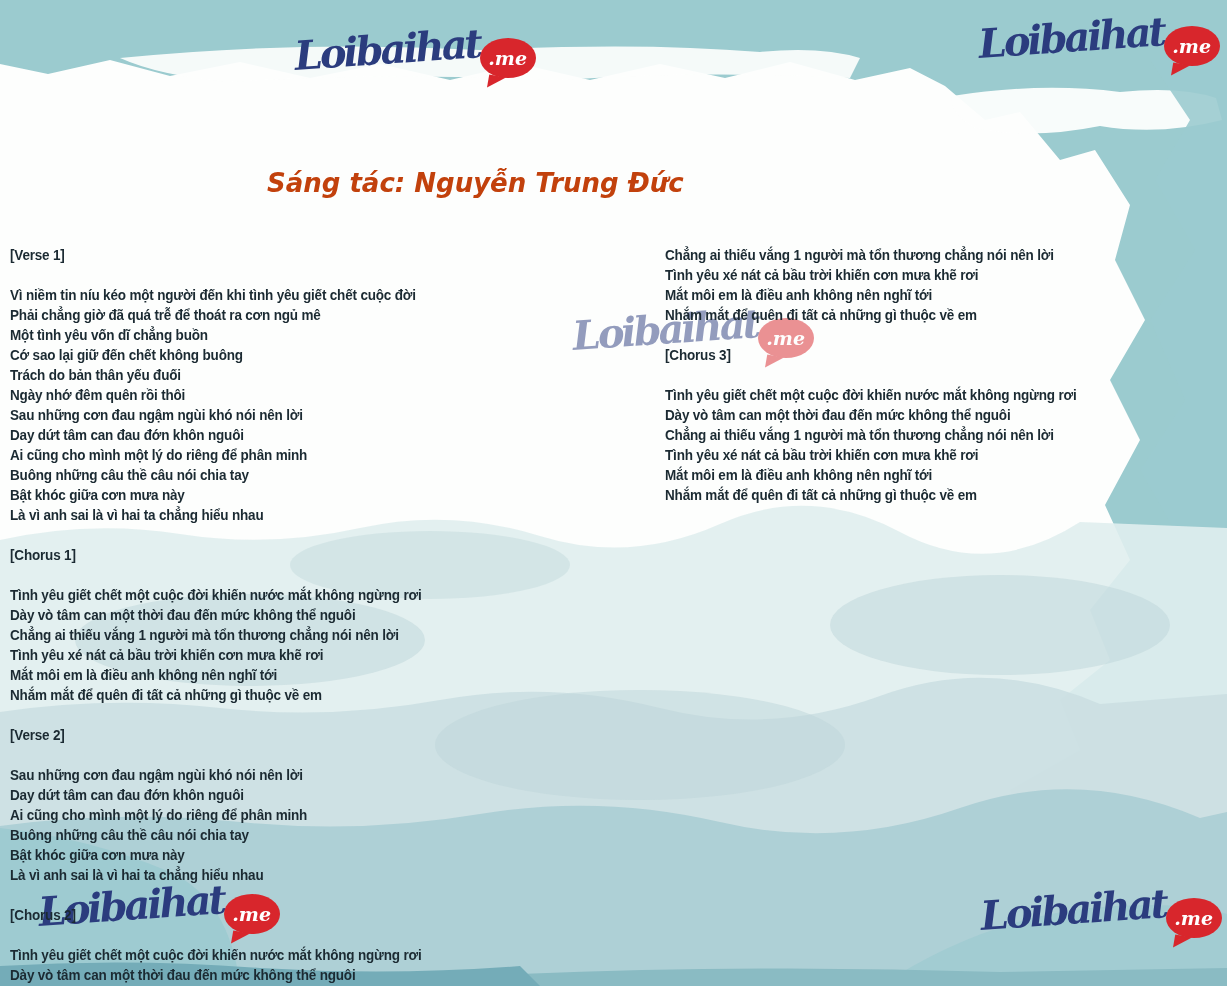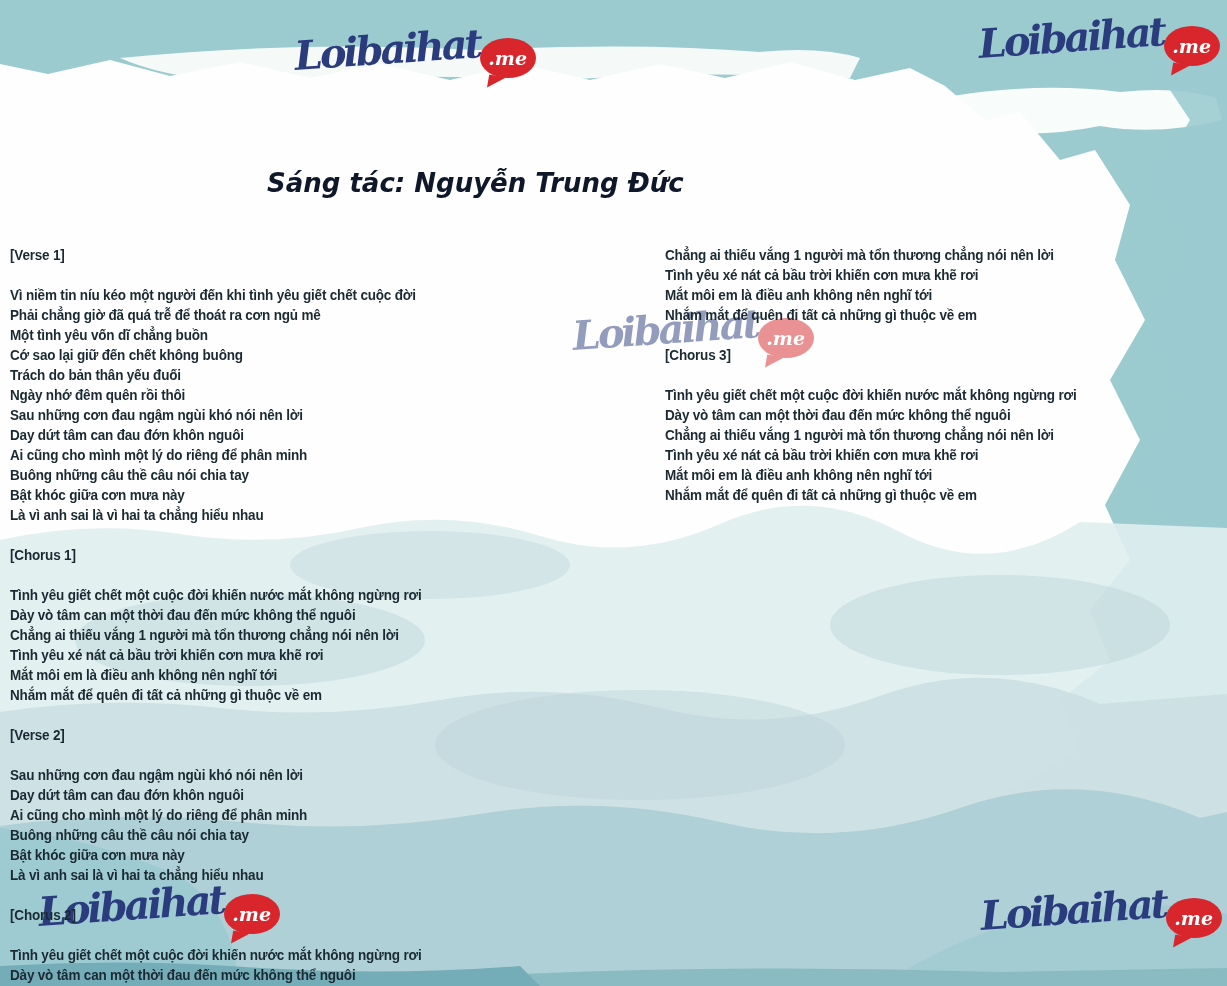--- a/index.html
+++ b/index.html
@@ -27,21 +27,21 @@
   .logo-watermark-mid{left:574px;top:316px;opacity:.5;}
   .logo-bottom-left{left:40px;top:892px;}
   .logo-bottom-right{left:982px;top:896px;}
 
   
   .title{position:absolute;left:267px;top:106px;margin:0;
          font-family:"DejaVu Sans",sans-serif;font-weight:700;font-size:32px;
          line-height:1.15;color:#15181c;white-space:nowrap;}
   .composer{position:absolute;left:267px;top:168px;
             font-family:"DejaVu Sans",sans-serif;font-style:italic;font-weight:700;
-            font-size:26px;color:#0f172a;white-space:nowrap;}
+            font-size:26px;color:#c2410c;white-space:nowrap;}
 
   
   .col{position:absolute;top:245px;transform:scaleX(.9);transform-origin:0 0;}
   .col-left{left:10px;width:680px;}
   .col-right{left:665px;width:620px;}
   .section-label,.lyric-line{height:20px;line-height:20px;white-space:nowrap;
         font-family:"Liberation Sans",sans-serif;font-weight:700;font-size:15px;
         letter-spacing:-.2px;color:#1b2a32;}
   .spacer{height:20px;}
 

